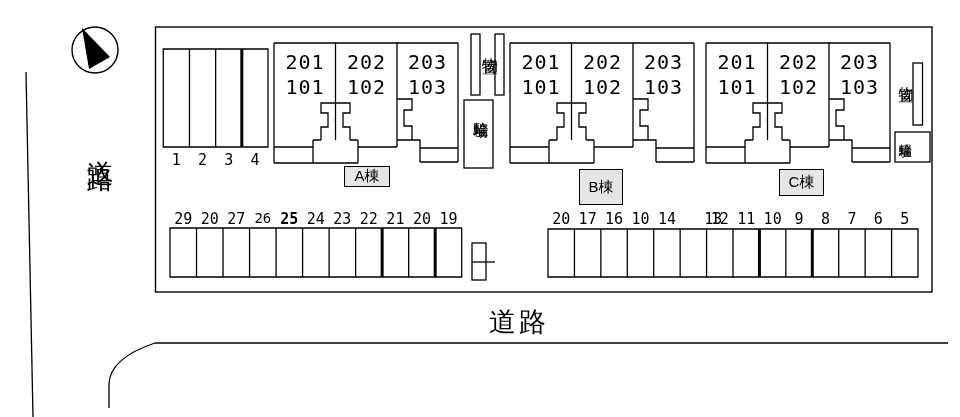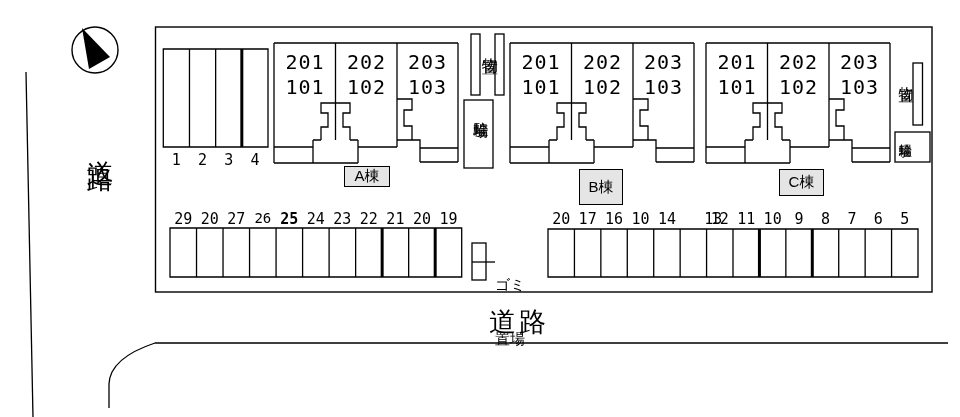--- a/index.html
+++ b/index.html
@@ -83,24 +83,20 @@
   <div class="lbl cjk road-label" style="left:489px;top:304px;">道路</div>
 
   <div class="bldg-label" style="left:344px;top:166px;width:46px;height:21px;">A棟</div>
   <div class="bldg-label" style="left:579px;top:169px;width:44px;height:36px;">B棟</div>
   <div class="bldg-label" style="left:779px;top:169px;width:45px;height:27px;">C棟</div>
 
   <div class="lbl cjk vtext" style="left:479px;top:45px;font-size:16px;letter-spacing:2px;">物置</div>
   <div class="lbl cjk vtext" style="left:471px;top:109px;font-size:15px;letter-spacing:1px;">駐輪場</div>
   <div class="lbl cjk vtext" style="left:896px;top:75px;font-size:15px;letter-spacing:1px;">物置</div>
   <div class="lbl cjk vtext" style="left:897px;top:134px;height:28px;font-size:13px;line-height:17px;">駐輪場</div>
-  <div class="lbl cjk" style="left:495px;top:240px;font-size:15px;line-height:18px;">
-    <div>ゴミ</div>
-    <div>置場</div>
-  </div>
 <div class="unit-col" style="left: 275px; top: 50px; width: 60px;">
       <div>201</div>
       <div>101</div>
     </div>
     <div class="unit-col" style="left: 336.5px; top: 50px; width: 60px;">
       <div>202</div>
       <div>102</div>
     </div>
     <div class="unit-col" style="left: 397.5px; top: 50px; width: 60px;">
       <div>203</div>

